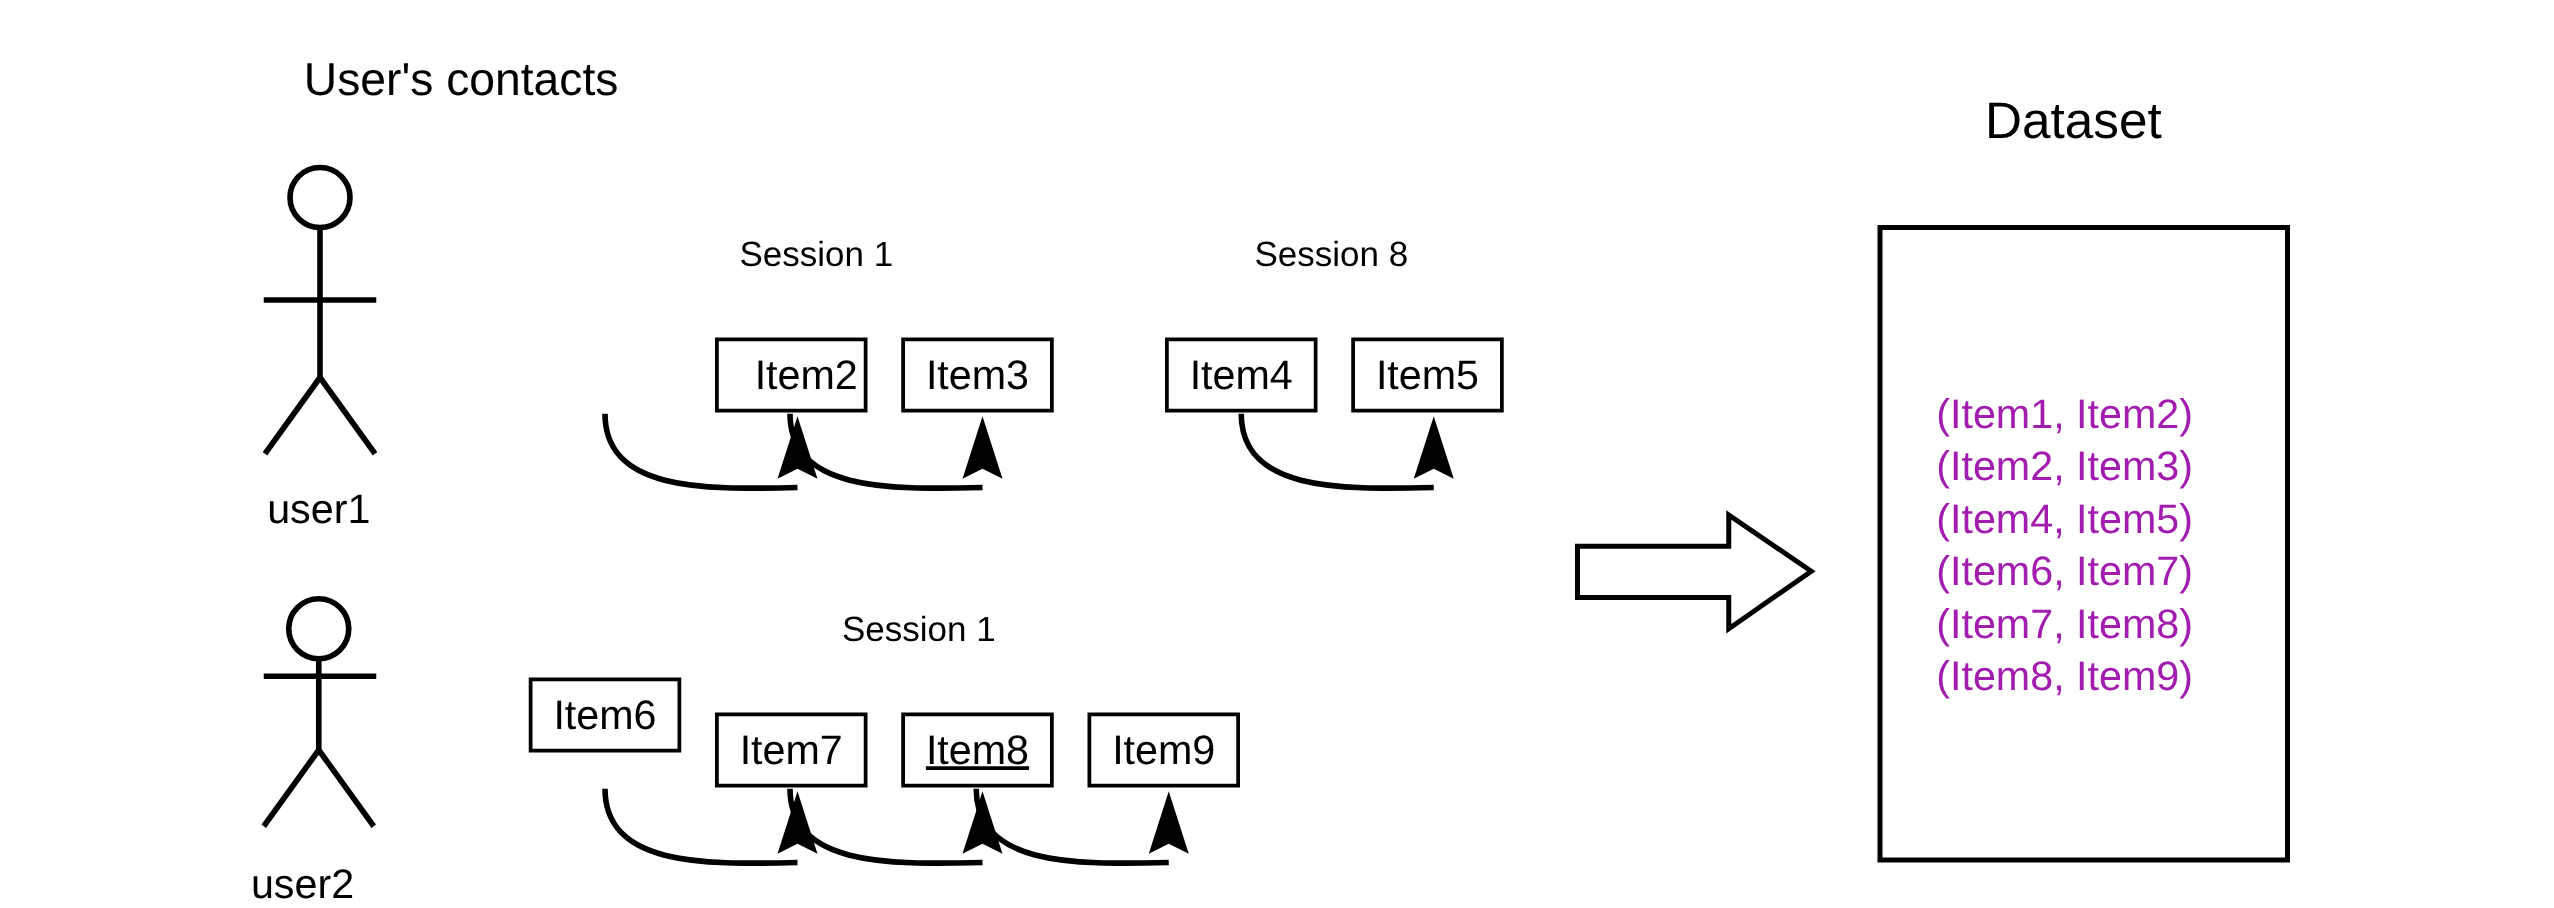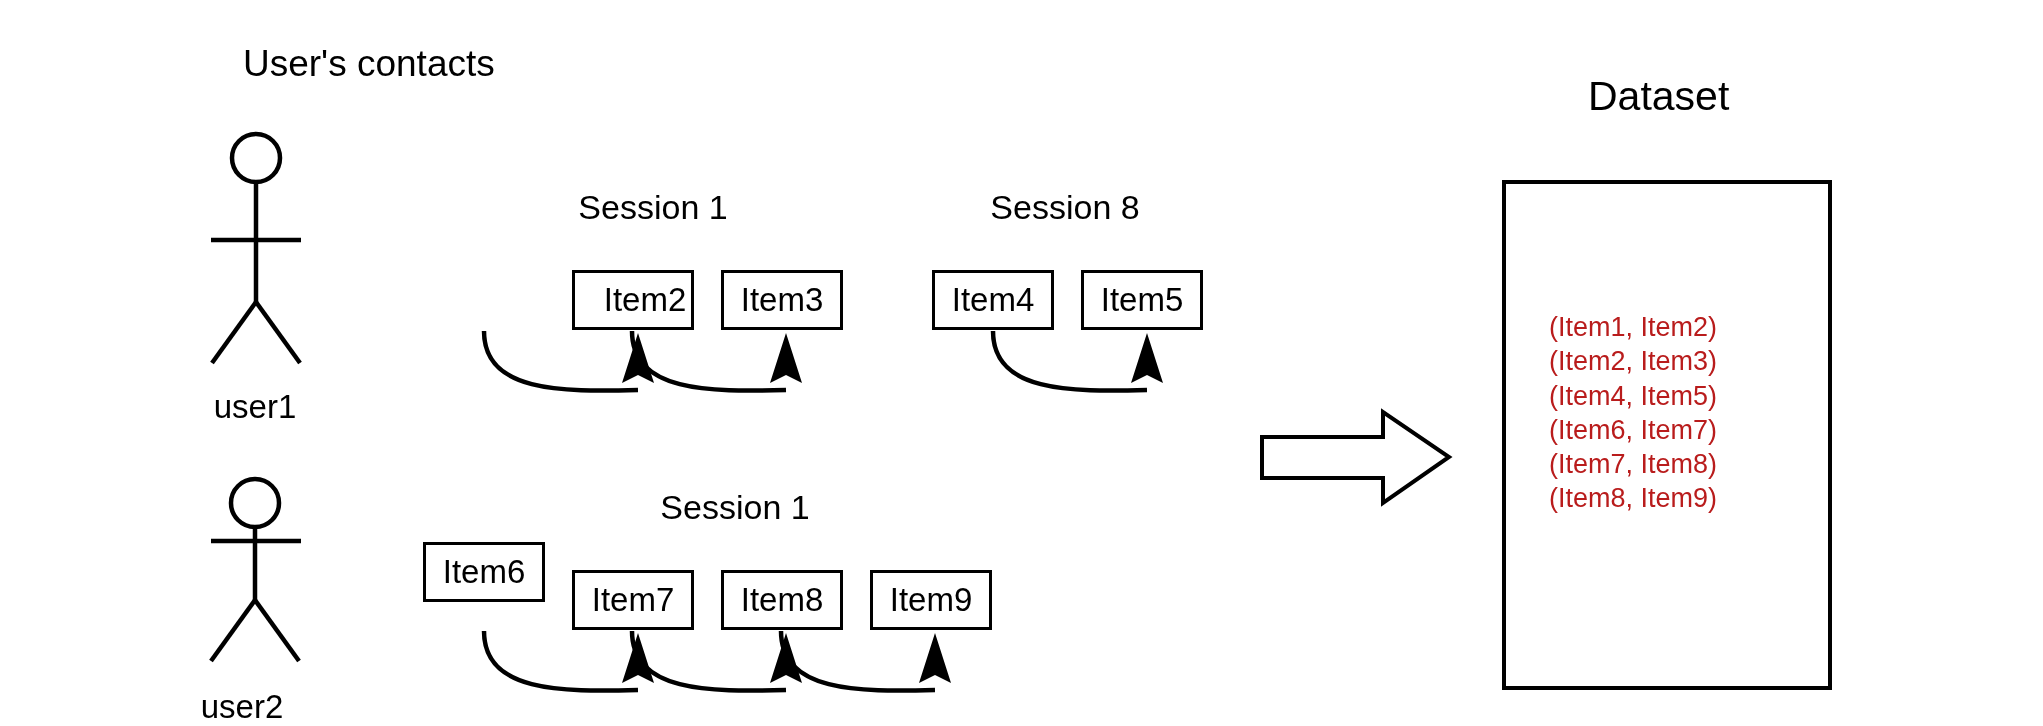--- a/index.html
+++ b/index.html
@@ -27,21 +27,21 @@
     left: 243px;
     top: 9px;
     margin-top: 36px;
   }
   .title-dataset {
     font-size: 41px;
     left: 1588px;
     top: 76px;
   }
   .session-label {
-    font-size: 34px;
+    font-size: 28px;
     text-align: center;
     transform: translateX(-50%);
   }
   .user-label {
     font-size: 33px;
     text-align: right;
     transform: translateX(-50%);
   }
   .item-box {
     position: absolute;
@@ -55,23 +55,23 @@
     color: #000;
   }
   .dataset-box {
     position: absolute;
     box-sizing: border-box;
     border: 4px solid #000;
     background: #fff;
   }
   .pair-list {
     position: absolute;
-    font-size: 27px;
+    font-size: 33px;
     line-height: 1.27;
-    color: #b91c1c;
+    color: #a21caf;
   }
   .pair-line { white-space: nowrap; }
   svg.overlay {
     position: absolute;
     left: 0;
     top: 0;
     width: 2043px;
     height: 726px;
     pointer-events: none;
   }
@@ -127,21 +127,21 @@
   <div class="item-box" style="left:1081px; top:270px; width:122px; height:60px;">
       <span>Item5</span>
     </div>
 
   <div class="item-box" style="left:423px; top:542px; width:122px; height:60px;">
       <span>Item6</span>
     </div>
   <div class="item-box" style="left:572px; top:570px; width:122px; height:60px;text-align:right;">
       <span>Item7</span>
     </div>
-  <div class="item-box" style="left:721px; top:570px; width:122px; height:60px;">
+  <div class="item-box" style="left:721px; top:570px; width:122px; height:60px;text-decoration:underline;">
       <span>Item8</span>
     </div>
   <div class="item-box" style="left:870px; top:570px; width:122px; height:60px;">
       <span>Item9</span>
     </div>
 
   <div class="dataset-box" style="left:1502px; top:180px; width:330px; height:510px;"></div>
   <div class="pair-list" style="left:1549px; top:310px;">
     <div class="pair-line">(Item1, Item2)</div>
     <div class="pair-line">(Item2, Item3)</div>

